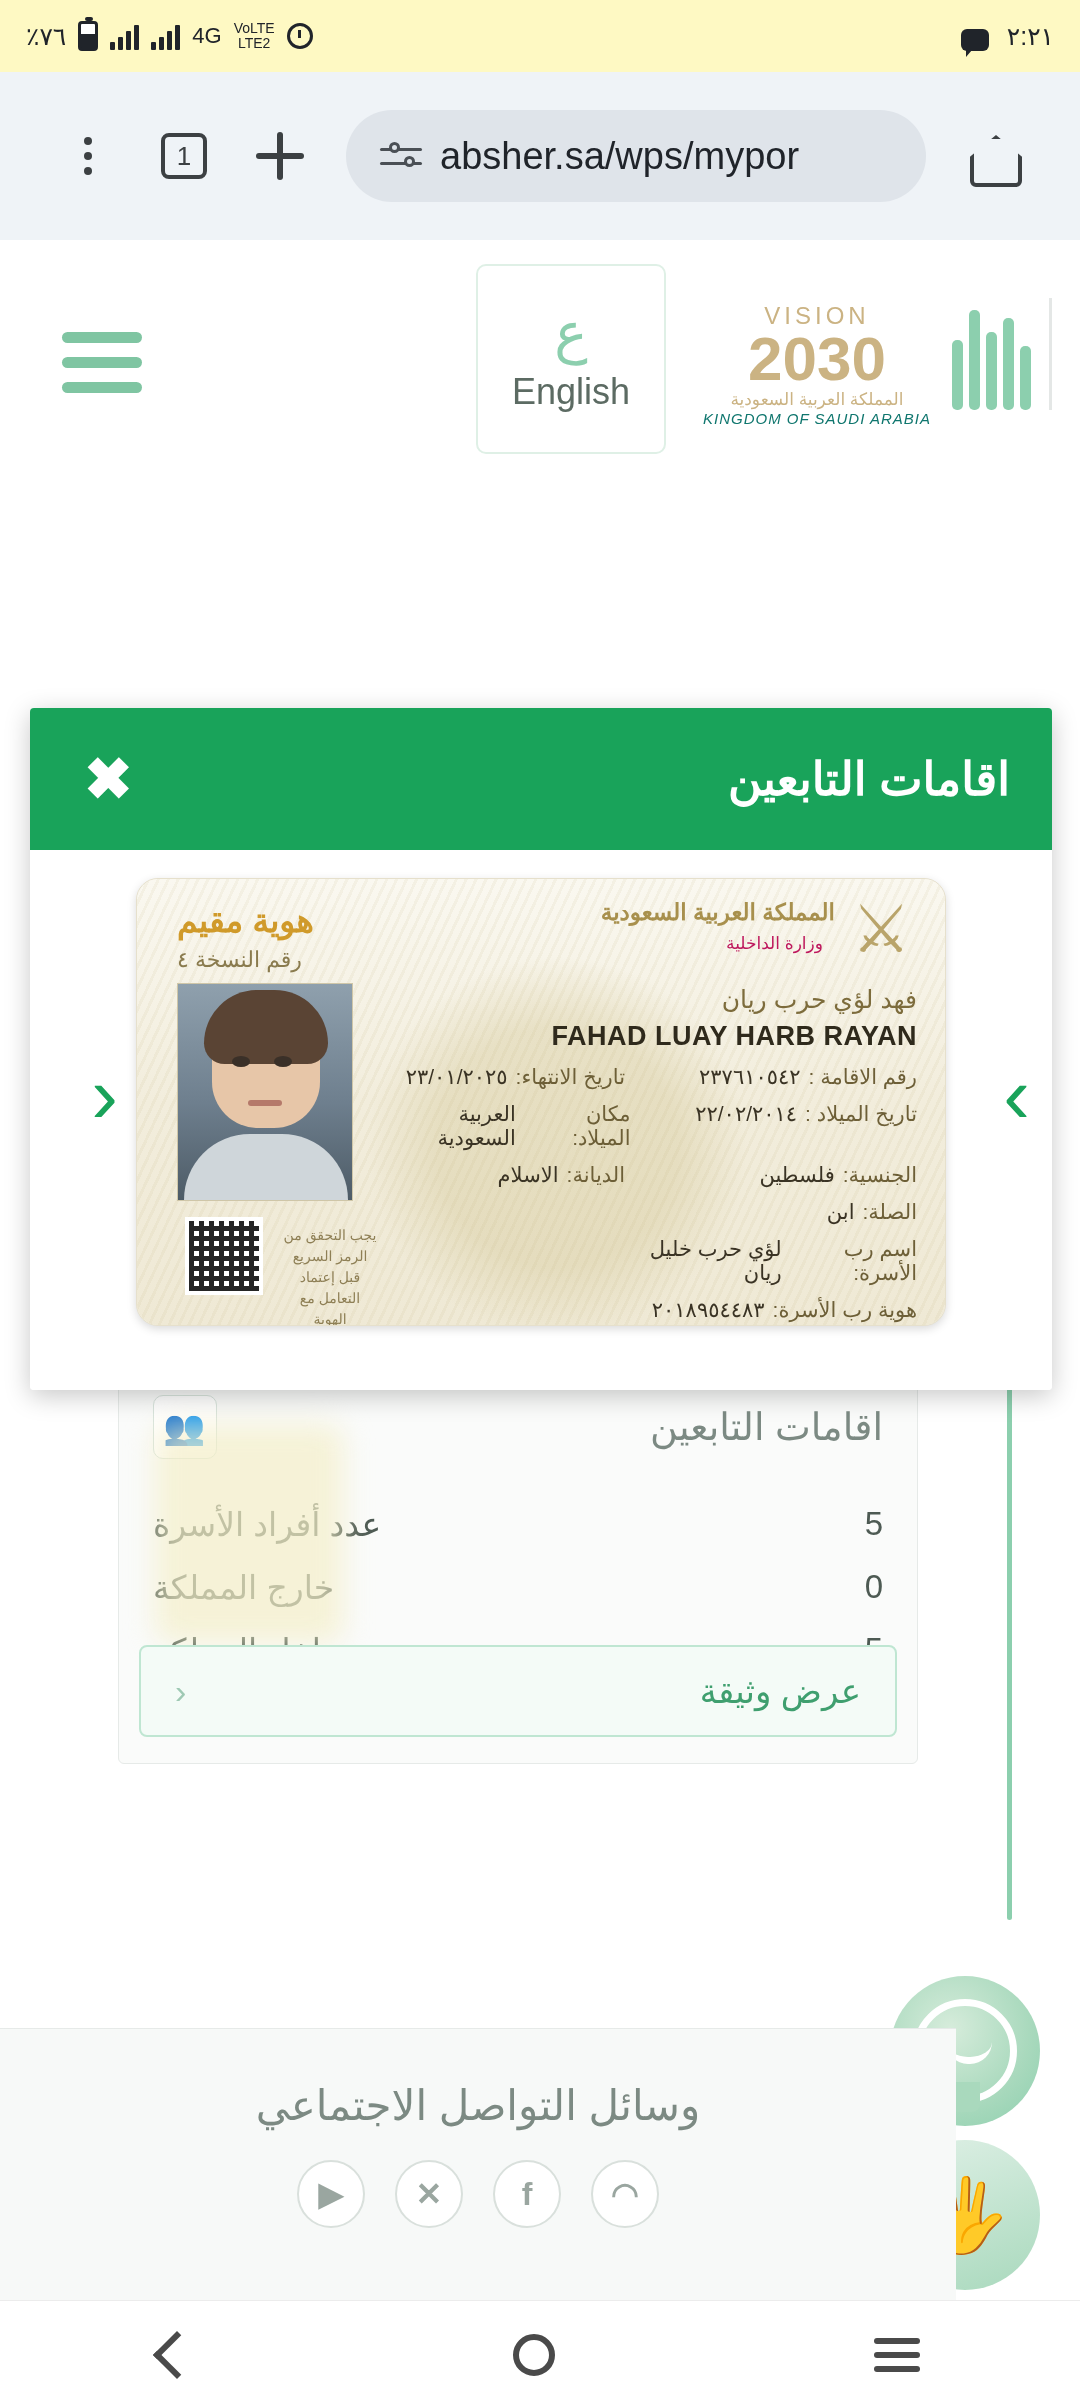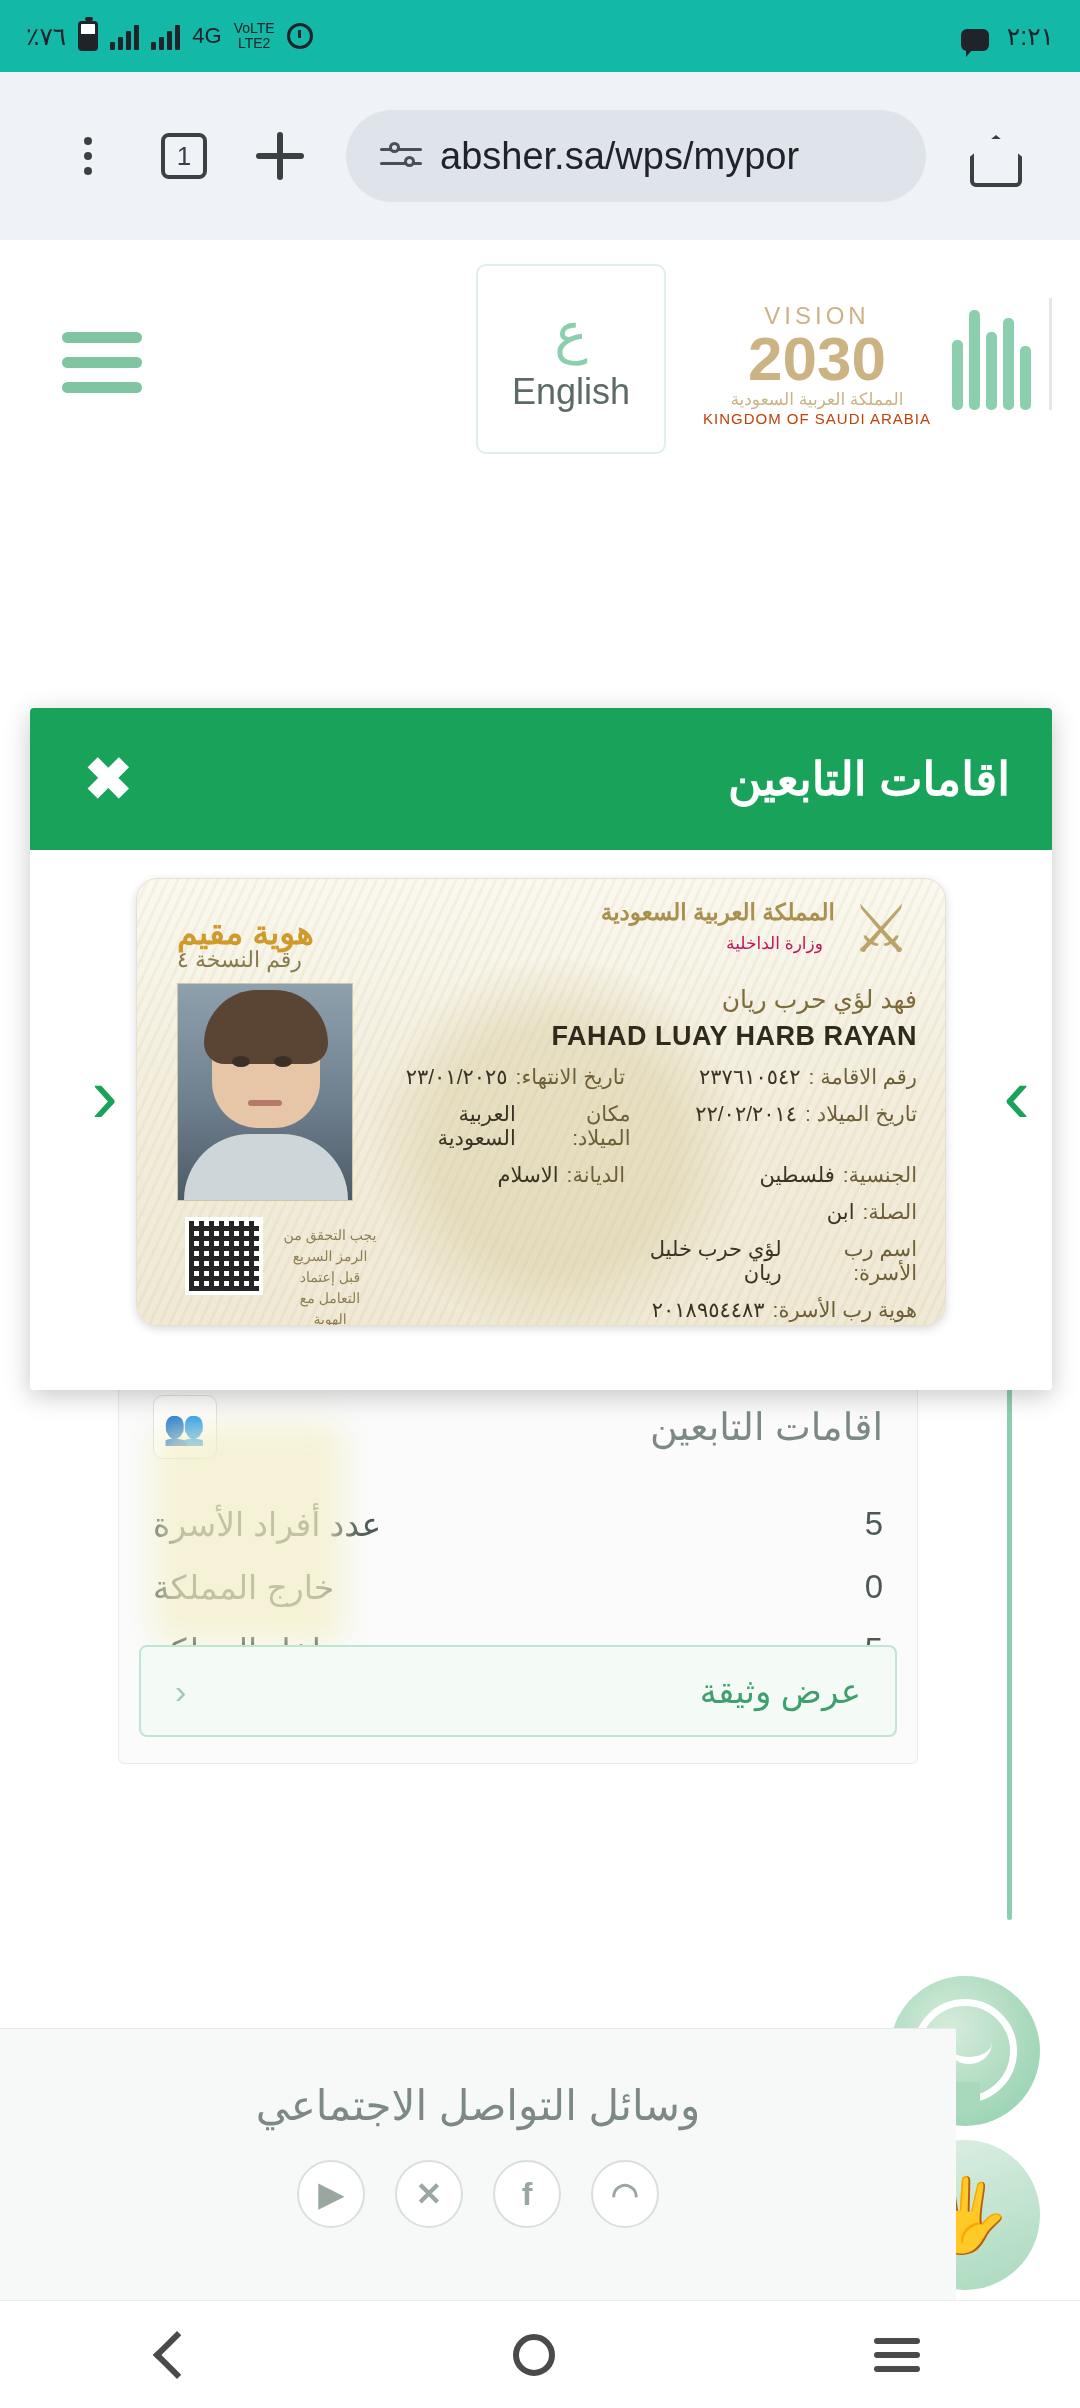--- a/index.html
+++ b/index.html
@@ -7,21 +7,21 @@
     width: 1080px; height: 2408px;
     font-family: "Liberation Sans", sans-serif;
     background: #ffffff;
     overflow: hidden;
   }
   .screen { position: relative; width: 1080px; height: 2408px; background: #f1f3f4; }
 
   
   .statusbar {
     position: absolute; top: 0; left: 0; width: 1080px; height: 72px;
-    background: #14b8a6; display: flex; align-items: center;
+    background: #fef9c3; display: flex; align-items: center;
     padding: 0 26px; direction: ltr;
   }
   .sb-left { display: flex; align-items: center; gap: 12px; }
   .sb-right { margin-left: auto; display: flex; align-items: flex-end; gap: 18px; }
   .sb-text { font-size: 25px; color: #20242a; }
   .battery {
     width: 20px; height: 30px; border: 3px solid #20242a; border-radius: 4px;
     position: relative; background: linear-gradient(to top,#20242a 60%,#fff 60%);
   }
   .battery:after {
@@ -89,21 +89,21 @@
     display:flex; flex-direction:column; align-items:center; justify-content:center; gap: 10px;
   }
   .lang-glyph { font-size: 56px; color:#8ccfae; line-height: 1; }
   .lang-label { font-size: 36px; color:#5c6b63; }
   .vision {
     position:absolute; top: 62px; right: 148px; text-align:center; color:#c9b07a; width: 230px;
   }
   .vision .v1 { font-size: 24px; letter-spacing: 4px; color:#cbb383; }
   .vision .v2 { font-size: 62px; font-weight: bold; color:#cbb383; line-height: 0.95; }
   .vision .v3 { font-size: 17px; color:#cbb383; }
-  .vision .v4 { font-size: 15px; color:#c2410c; letter-spacing: 1px; }
+  .vision .v4 { font-size: 15px; color:#0f766e; letter-spacing: 1px; font-style: italic; }
   .absher-logo { position:absolute; top: 58px; right: 28px; width: 100px; height: 112px; display:flex; align-items:flex-end; gap: 6px; border-right: 3px solid #e4e7e6; padding-right: 18px;}
   .absher-logo i { display:block; width: 11px; background:#8ccfae; border-radius: 5px; }
   .absher-logo i:nth-child(1){height:64px}
   .absher-logo i:nth-child(2){height:92px}
   .absher-logo i:nth-child(3){height:78px}
   .absher-logo i:nth-child(4){height:100px}
   .absher-logo i:nth-child(5){height:70px}
 
   
   .modal {
@@ -138,21 +138,21 @@
       radial-gradient(circle at 52% 60%, rgba(203,189,132,.30) 0 120px, rgba(255,255,255,0) 190px),
       linear-gradient(180deg,#faf8f0 0%, #f2eddc 50%, #efe9d5 100%);
   }
   .card-top { position:absolute; top: 10px; right: 22px; left: 22px; height: 86px; }
   .emblem {
     position:absolute; right: 6px; top: 4px; width: 72px; height: 78px;
     color:#b9a46a; font-size: 66px; line-height: 72px; text-align:center;
   }
   .gov-ar { position:absolute; right: 88px; top: 10px; font-size: 23px; color:#a8904d; font-weight:bold;}
   .gov-ar2 { position:absolute; right: 100px; top: 44px; font-size: 17px; color:#be185d; }
-  .card-type { position:absolute; left: 18px; top: 24px; font-size: 33px; color:#d09a2a; font-weight:bold; }
+  .card-type { position:absolute; left: 18px; top: 12px; font-size: 33px; color:#d09a2a; font-weight:bold; }
   .card-copy { position:absolute; left: 18px; top: 58px; font-size: 22px; color:#8a7b4e; }
   .photo {
     position:absolute; left: 40px; top: 104px; width: 176px; height: 218px;
     background: linear-gradient(180deg,#8fa0ad 0%, #6e7f8e 55%, #4d5b66 100%);
     border: 1px solid #cfc6a8; overflow:hidden;
   }
   .face-head { position:absolute; left: 34px; top: 16px; width: 108px; height: 128px; background:#e7c6a8; border-radius: 52px 52px 46px 46px; }
   .face-hair { position:absolute; left: 26px; top: 6px; width: 124px; height: 74px; background:#5a4434; border-radius: 62px 62px 24px 24px; }
   .eye { position:absolute; top: 72px; width: 18px; height: 11px; background:#3a3028; border-radius: 50%; }
   .eye-l { left: 54px; } .eye-r { left: 96px; }

